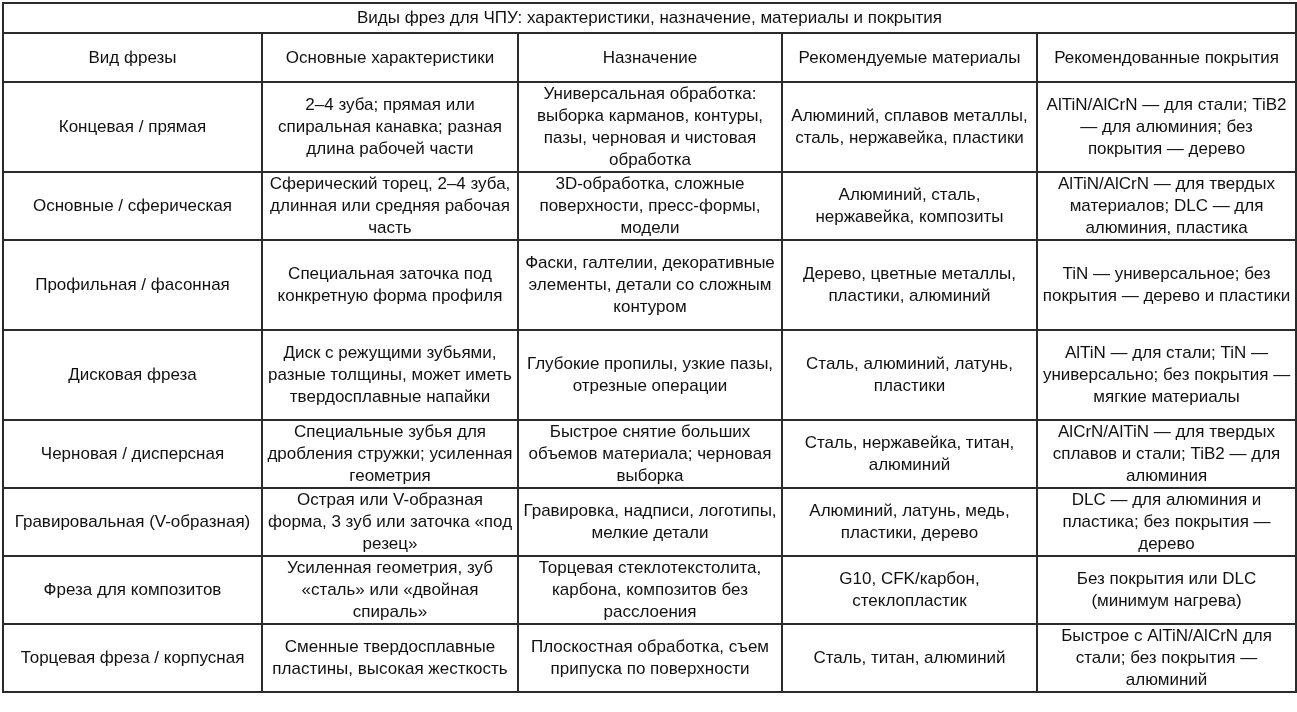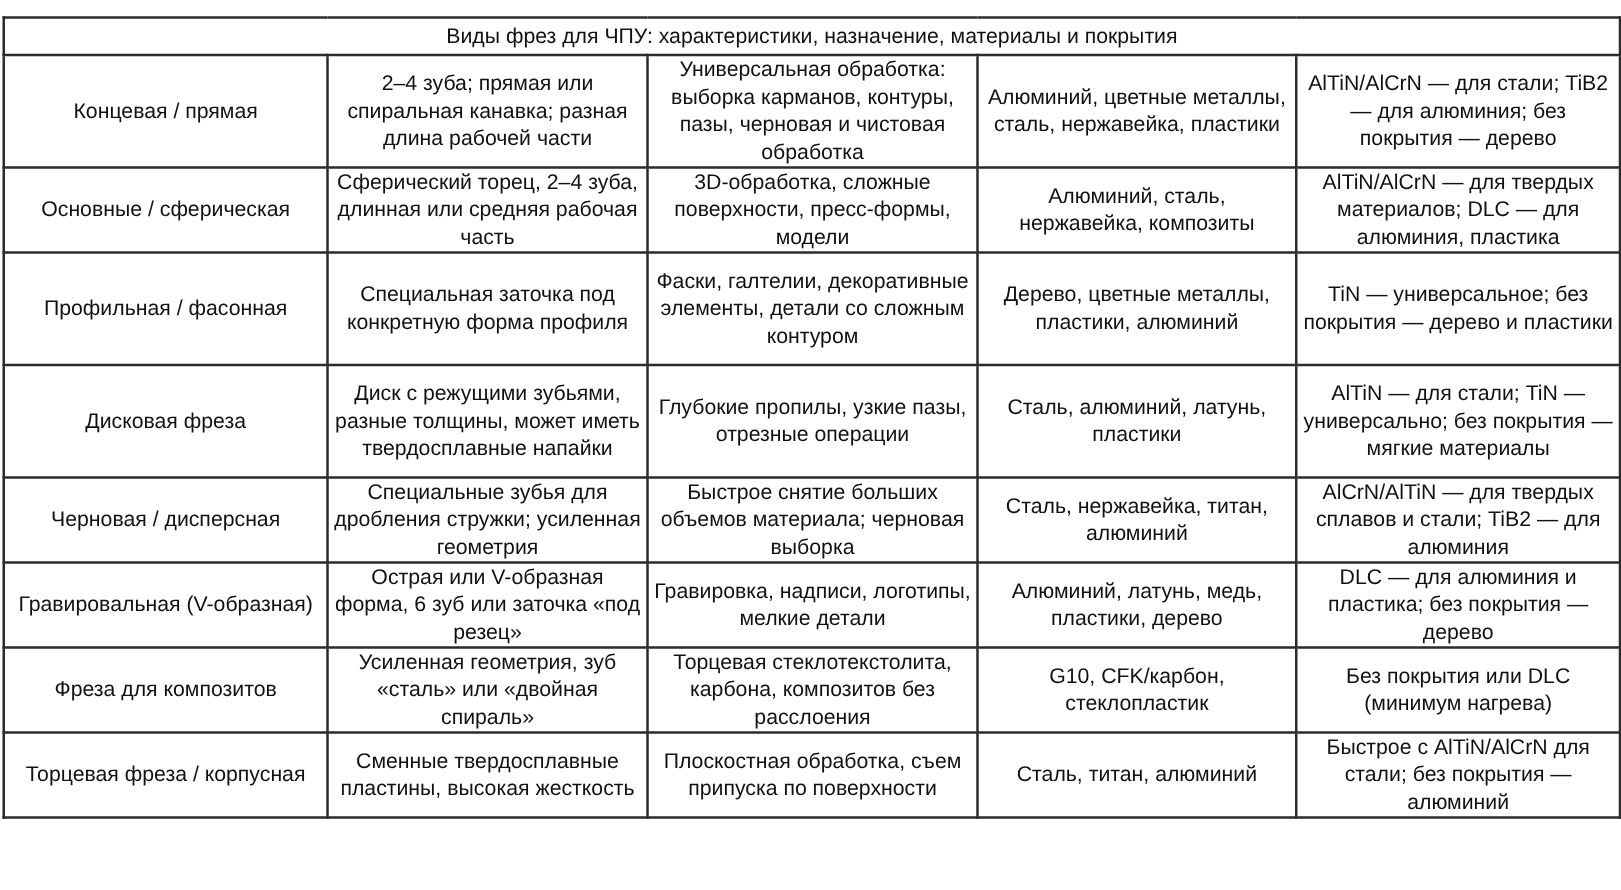--- a/index.html
+++ b/index.html
@@ -10,21 +10,21 @@
     body {
       width: 1297px;
       height: 712px;
       overflow: hidden;
       font-family: "Liberation Sans", sans-serif;
       color: #111111;
     }
     .wrap {
       position: absolute;
       left: 2px;
-      top: 13px;
+      top: 2px;
       width: 1293px;
     }
     table.grid {
       border-collapse: collapse;
       table-layout: fixed;
       width: 1293px;
     }
     table.grid td, table.grid th {
       border: 2px solid #2b2b2b;
       text-align: center;
@@ -74,27 +74,34 @@
       <col class="c1">
         <col class="c2">
         <col class="c3">
         <col class="c4">
         <col class="c5">
     </colgroup>
     <thead>
       <tr class="title-row">
         <th colspan="5">Виды фрез для ЧПУ: характеристики, назначение, материалы и покрытия</th>
       </tr>
+      <tr class="head-row">
+        <th>Вид фрезы</th>
+        <th>Основные характеристики</th>
+        <th>Назначение</th>
+        <th>Рекомендуемые материалы</th>
+        <th>Рекомендованные покрытия</th>
+      </tr>
     </thead>
     <tbody>
       <tr class="r0">
         <td class="kind">Концевая / прямая</td>
         <td>2–4 зуба; прямая или спиральная канавка; разная длина рабочей части</td>
         <td>Универсальная обработка: выборка карманов, контуры, пазы, черновая и чистовая обработка</td>
-        <td>Алюминий, цветные металлы, сталь, нержавейка, пластики</td>
+        <td>Алюминий, сплавов металлы, сталь, нержавейка, пластики</td>
         <td>AlTiN/AlCrN — для стали; TiB2 — для алюминия; без покрытия — дерево</td>
       </tr>
       <tr class="r1">
         <td class="kind">Основные / сферическая</td>
         <td>Сферический торец, 2–4 зуба, длинная или средняя рабочая часть</td>
         <td>3D-обработка, сложные поверхности, пресс-формы, модели</td>
         <td>Алюминий, сталь, нержавейка, композиты</td>
         <td>AlTiN/AlCrN — для твердых материалов; DLC — для алюминия, пластика</td>
       </tr>
       <tr class="r2">
@@ -113,21 +120,21 @@
       </tr>
       <tr class="r4">
         <td class="kind">Черновая / дисперсная</td>
         <td>Специальные зубья для дробления стружки; усиленная геометрия</td>
         <td>Быстрое снятие больших объемов материала; черновая выборка</td>
         <td>Сталь, нержавейка, титан, алюминий</td>
         <td>AlCrN/AlTiN — для твердых сплавов и стали; TiB2 — для алюминия</td>
       </tr>
       <tr class="r5">
         <td class="kind">Гравировальная (V-образная)</td>
-        <td>Острая или V-образная форма, 6 зуб или заточка «под резец»</td>
+        <td>Острая или V-образная форма, 3 зуб или заточка «под резец»</td>
         <td>Гравировка, надписи, логотипы, мелкие детали</td>
         <td>Алюминий, латунь, медь, пластики, дерево</td>
         <td>DLC — для алюминия и пластика; без покрытия — дерево</td>
       </tr>
       <tr class="r6">
         <td class="kind">Фреза для композитов</td>
         <td>Усиленная геометрия, зуб «сталь» или «двойная спираль»</td>
         <td>Торцевая стеклотекстолита, карбона, композитов без расслоения</td>
         <td>G10, CFK/карбон, стеклопластик</td>
         <td>Без покрытия или DLC (минимум нагрева)</td>

